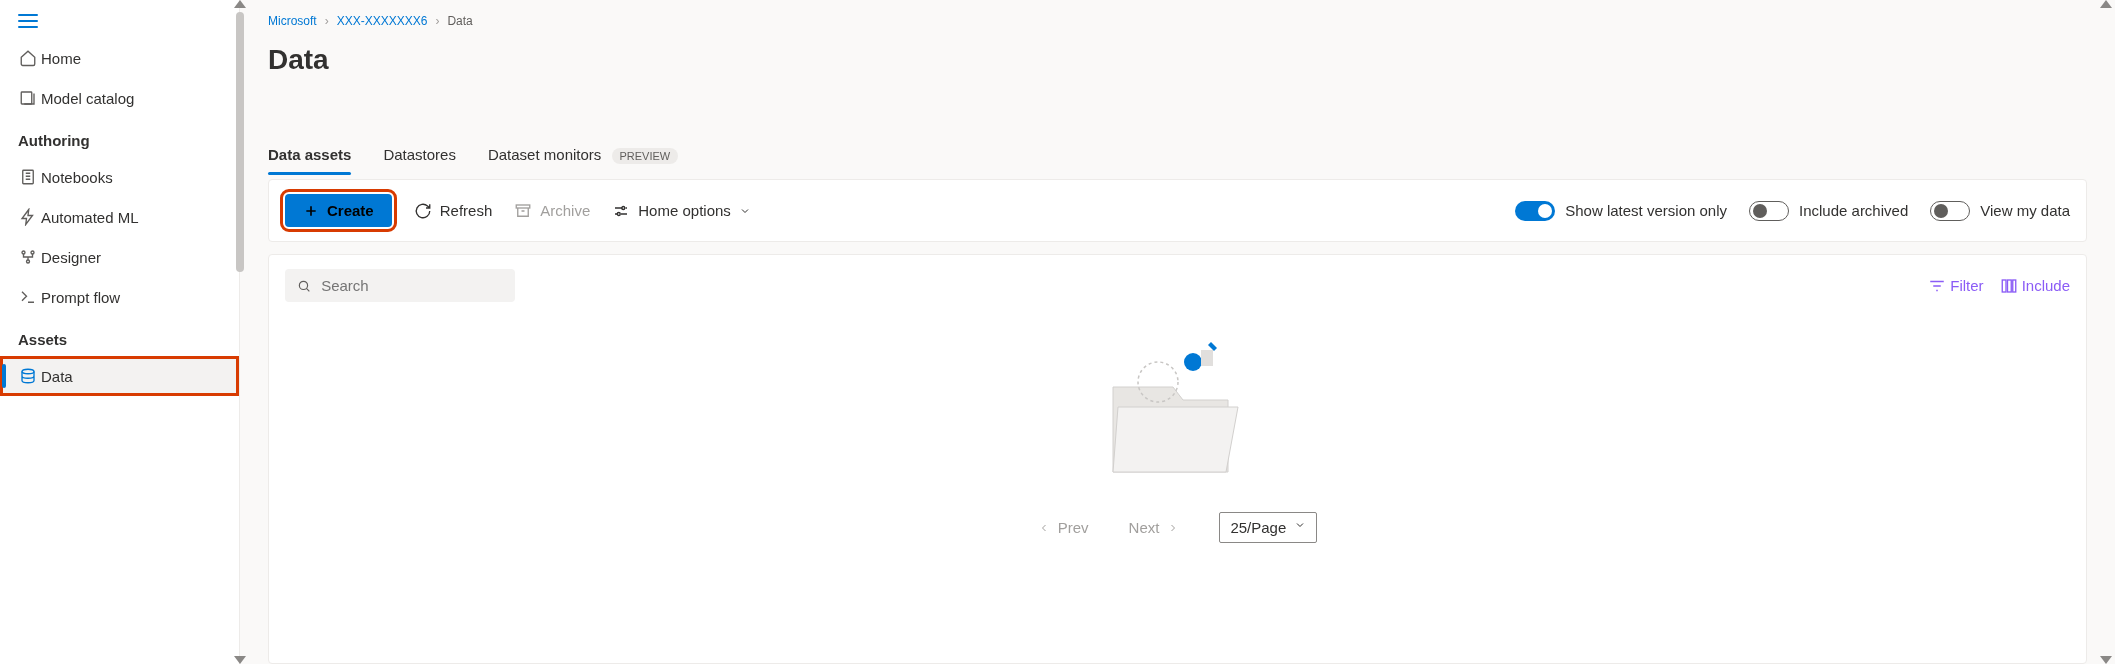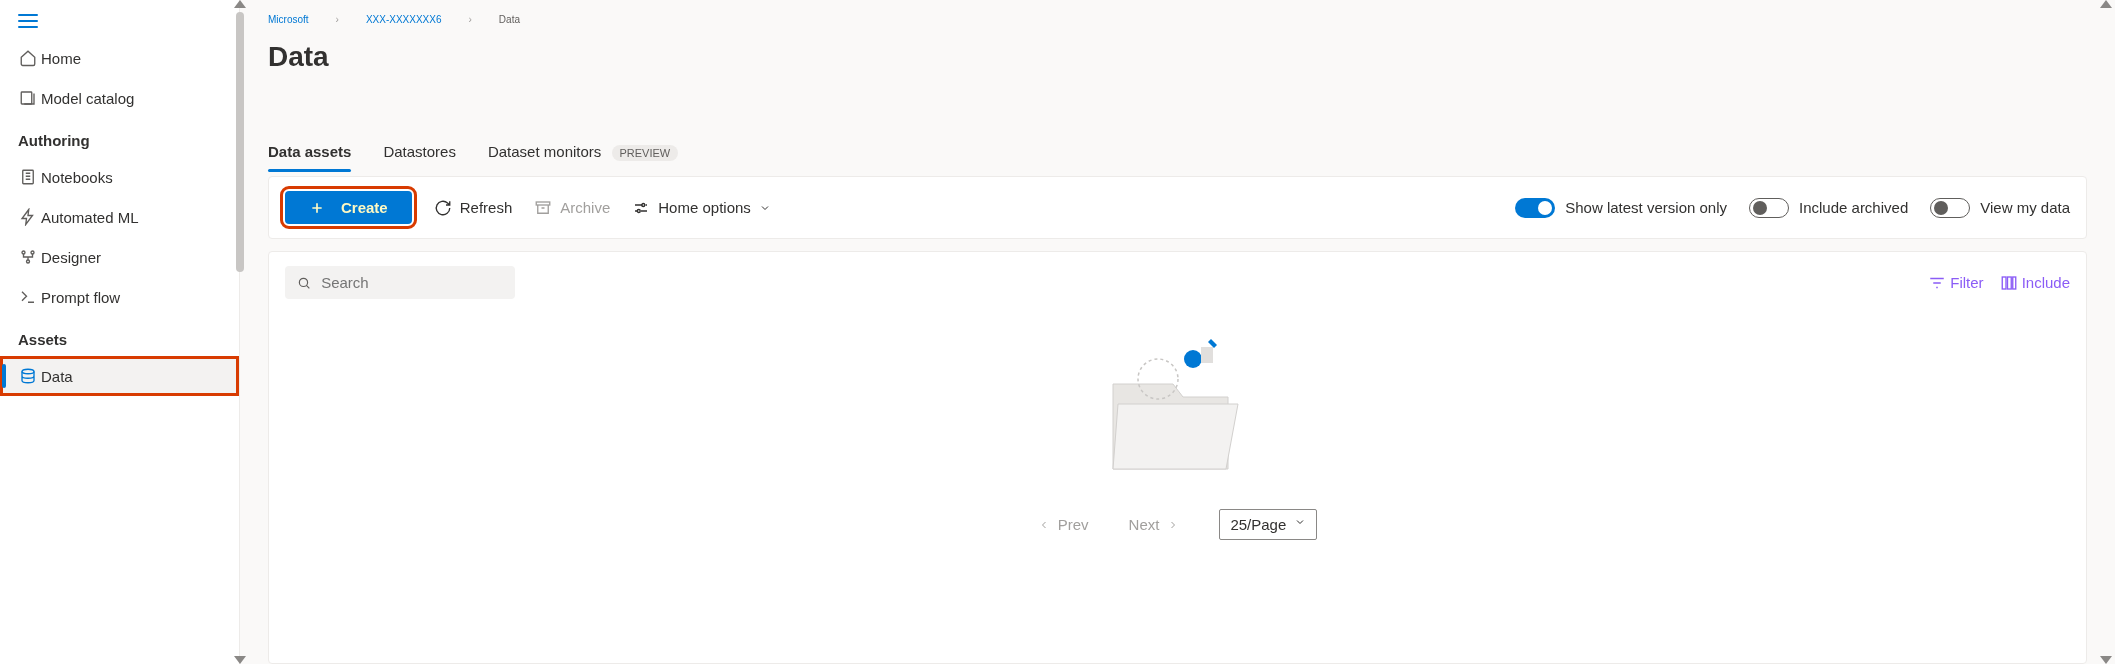--- a/index.html
+++ b/index.html
@@ -26,35 +26,35 @@
 .side-arrow.up { top: 0; border-bottom: 8px solid #8a8886; }
 .side-arrow.down { bottom: 0; border-top: 8px solid #8a8886; }
 
 
 .main { flex: 1; display: flex; flex-direction: column; padding: 0 28px 0 28px; position: relative; }
 .main-scroll { position: absolute; right: 2px; top: 0; width: 14px; height: 100%; }
 .main-arrow { position: absolute; width: 0; height: 0; border-left: 6px solid transparent; border-right: 6px solid transparent; left: 1px; }
 .main-arrow.up { top: 0; border-bottom: 8px solid #8a8886; }
 .main-arrow.down { bottom: 0; border-top: 8px solid #8a8886; }
 
-.breadcrumb { display: flex; align-items: flex-start; gap: 27px; padding: 14px 0 6px; font-size: 10px; }
+.breadcrumb { display: flex; align-items: flex-start; gap: 8px; padding: 14px 0 6px; font-size: 12px; }
 .breadcrumb .link { color: #0078d4; cursor: pointer; }
 .breadcrumb .sep { color: #a19f9d; }
 .breadcrumb .current { color: #605e5c; }
 
 .page-title { font-size: 28px; font-weight: 600; color: #323130; padding: 10px 0 24px; }
 
 .tabs { display: flex; gap: 32px; align-items: center; border-bottom: none; padding-bottom: 0; }
 .tab { font-size: 15px; color: #323130; padding: 6px 0 12px; cursor: pointer; position: relative; margin-top: 40px; }
 .tab.active { font-weight: 600; }
 .tab.active::after { content: ""; position: absolute; left: 0; right: 0; bottom: 0; height: 3px; background: #0078d4; border-radius: 2px; }
 .badge { background: #edebe9; color: #605e5c; font-size: 11px; padding: 2px 8px; border-radius: 10px; margin-left: 6px; }
 
 .toolbar { display: flex; align-items: center; gap: 22px; padding: 14px 16px; background: #ffffff; border: 1px solid #edebe9; border-radius: 4px; margin-top: 4px; }
-.btn-primary { display: flex; align-items: center; gap: 16px; background: #0078d4; color: #fef9c3; border: none; padding: 8px 24px; border-radius: 4px; font-size: 15px; font-weight: 600; cursor: pointer; }
+.btn-primary { display: flex; align-items: center; gap: 8px; background: #0078d4; color: #000000; border: none; padding: 8px 18px; border-radius: 4px; font-size: 15px; font-weight: 600; cursor: pointer; }
 .btn-primary.highlighted { outline: 3px solid #d83b01; outline-offset: 2px; }
 .tool-item { display: flex; align-items: center; gap: 8px; font-size: 15px; color: #323130; cursor: pointer; }
 .tool-item.disabled { color: #a19f9d; cursor: default; }
 .toolbar-spacer { flex: 1; }
 .toggle-group { display: flex; align-items: center; gap: 10px; font-size: 15px; color: #323130; }
 .toggle { width: 40px; height: 20px; border-radius: 10px; position: relative; cursor: pointer; }
 .toggle.on { background: #0078d4; }
 .toggle.off { background: #fff; border: 1px solid #605e5c; }
 .toggle .knob { position: absolute; width: 14px; height: 14px; border-radius: 50%; top: 3px; }
 .toggle.on .knob { right: 3px; background: #fff; }

